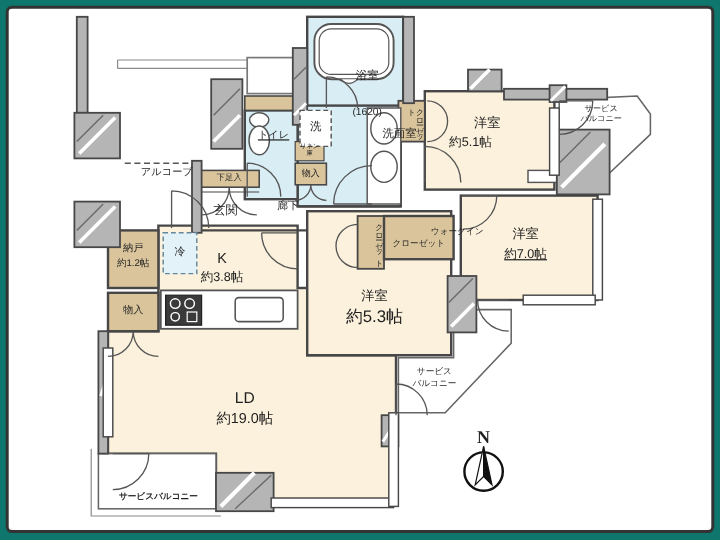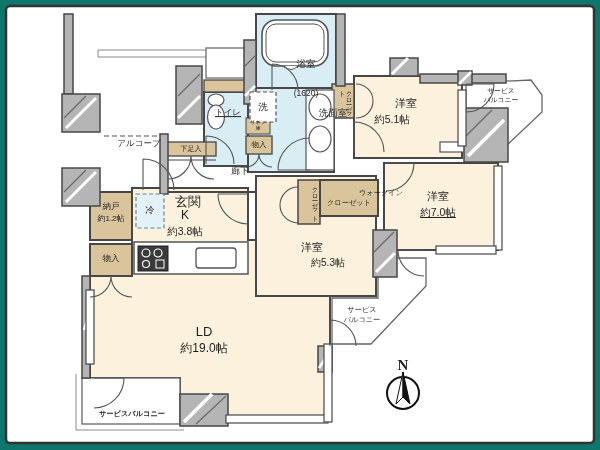--- a/index.html
+++ b/index.html
@@ -182,37 +182,37 @@
   <div class="vlbl" style="left:343px;top:101px;width:18px;height:30px;font-size:6.5px;">クローゼット</div>
 
   <div class="lbl" style="left:406px;top:103px;font-size:11px;">洋室</div>
   <div class="lbl" style="left:392px;top:119px;font-size:10.5px;">約5.1帖</div>
 
   <div class="lbl" style="left:501px;top:91px;font-size:6.8px;">サービス</div>
   <div class="lbl" style="left:501px;top:100px;font-size:6.8px;">バルコニー</div>
 
   <div class="lbl" style="left:139px;top:144px;font-size:8.5px;">アルコーブ</div>
   <div class="lbl" style="left:191px;top:149px;font-size:7px;">下足入</div>
-  <div class="lbl" style="left:188px;top:176px;font-size:13px;margin-top:26px;">玄関</div>
+  <div class="lbl" style="left:188px;top:176px;font-size:10px;">玄関</div>
   <div class="lbl" style="left:240px;top:171px;font-size:9px;">廊下</div>
 
   <div class="lbl" style="left:111px;top:207px;font-size:8.5px;">納戸</div>
   <div class="lbl" style="left:111px;top:219px;font-size:8px;">約1.2帖</div>
   <div class="lbl" style="left:150px;top:210px;font-size:9px;">冷</div>
 
   <div class="lbl" style="left:185px;top:216px;font-size:12px;">K</div>
   <div class="lbl" style="left:185px;top:231px;font-size:10.5px;">約3.8帖</div>
   <div class="lbl" style="left:111px;top:259px;font-size:8.5px;">物入</div>
 
   <div class="vlbl" style="left:309px;top:201px;width:18px;height:38px;font-size:6.5px;">クローゼット</div>
   <div class="lbl" style="left:349px;top:193px;font-size:7.2px;margin-left:32px;">ウォークイン</div>
   <div class="lbl" style="left:349px;top:203px;font-size:7.2px;">クローゼット</div>
 
   <div class="lbl" style="left:312px;top:247px;font-size:11px;">洋室</div>
-  <div class="lbl" style="left:328px;top:263px;font-size:10px;">約5.3帖</div>
+  <div class="lbl" style="left:312px;top:263px;font-size:14px;">約5.3帖</div>
 
   <div class="lbl" style="left:438px;top:196px;font-size:11px;">洋室</div>
   <div class="lbl" style="left:438px;top:212px;font-size:10.5px;text-decoration:underline;">約7.0帖</div>
 
   <div class="lbl" style="left:362px;top:310px;font-size:7.2px;">サービス</div>
   <div class="lbl" style="left:362px;top:320px;font-size:7.2px;">バルコニー</div>
 
   <div class="lbl" style="left:204px;top:332px;font-size:13px;">LD</div>
   <div class="lbl" style="left:204px;top:349px;font-size:12px;text-align:center;">約19.0帖</div>
 

